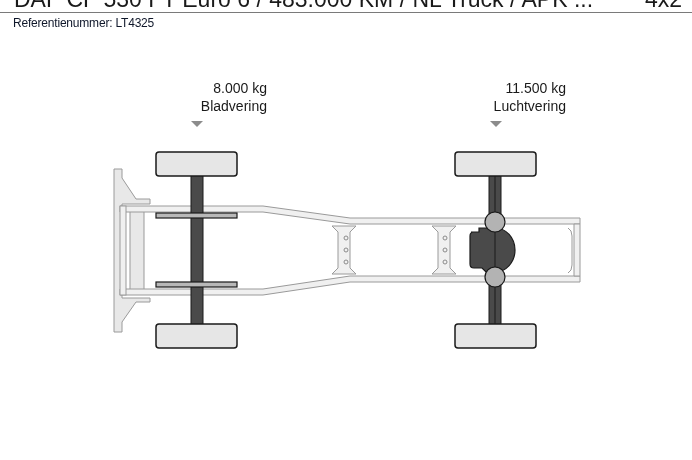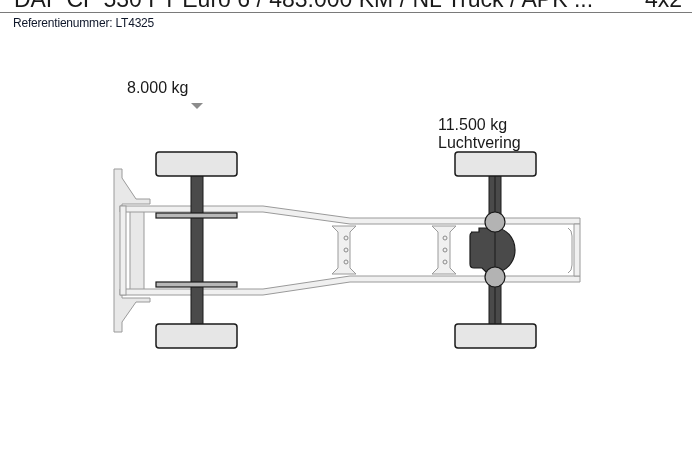--- a/index.html
+++ b/index.html
@@ -53,56 +53,57 @@
       position: absolute;
       left: 13px;
       top: 16px;
       font-size: 12px;
       line-height: 14px;
       color: #0f172a;
       letter-spacing: -0.2px;
     }
     .axle-label {
       position: absolute;
-      text-align: left;
-      font-size: 16px;
+      text-align: right;
+      font-size: 14px;
       line-height: 18px;
       color: #1a1a1a;
       width: 140px;
     }
     .axle-label .arrow {
       display: block;
       margin: 6px auto 0 auto;
       width: 0;
       height: 0;
       border-left: 6px solid transparent;
       border-right: 6px solid transparent;
       border-top: 6px solid #8c8c8c;
     }
     .axle-front-label { left: 127px; top: 79px; }
-    .axle-rear-label { left: 438px; top: 79px; margin-top: 37px; }
+    .axle-rear-label { left: 426px; top: 79px; }
     .chassis {
       position: absolute;
       left: 0;
       top: 0;
     }
   </style>
 </head>
 <body>
 
 <div class="title-bar">
   <span class="title-text">DAF CF 530 FT Euro 6 / 483.000 KM / NL Truck / APK ...</span>
   <span class="title-config">4x2</span>
 </div>
 <div class="title-separator"></div>
 
 <div class="reference">Referentienummer: LT4325</div>
 
 <div class="axle-label axle-front-label">
   <div>8.000 kg</div>
+  <div>Bladvering</div>
   <span class="arrow"></span>
 </div>
 
 <div class="axle-label axle-rear-label">
   <div>11.500 kg</div>
   <div>Luchtvering</div>
   <span class="arrow"></span>
 </div>
 
 <svg class="chassis" width="692" height="460" viewBox="0 0 692 460">

